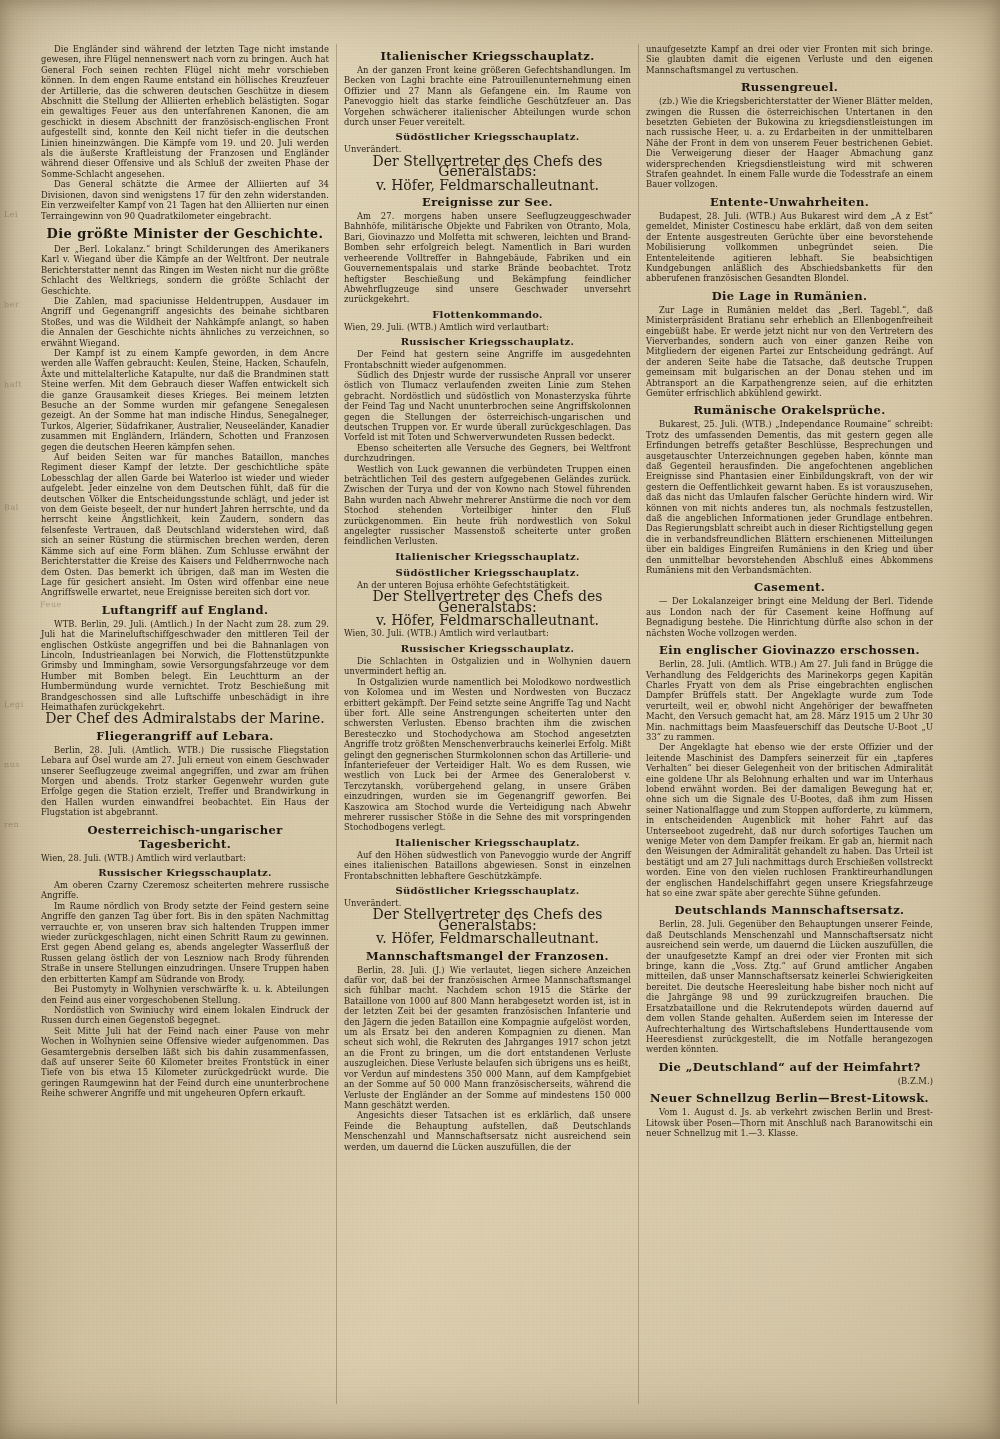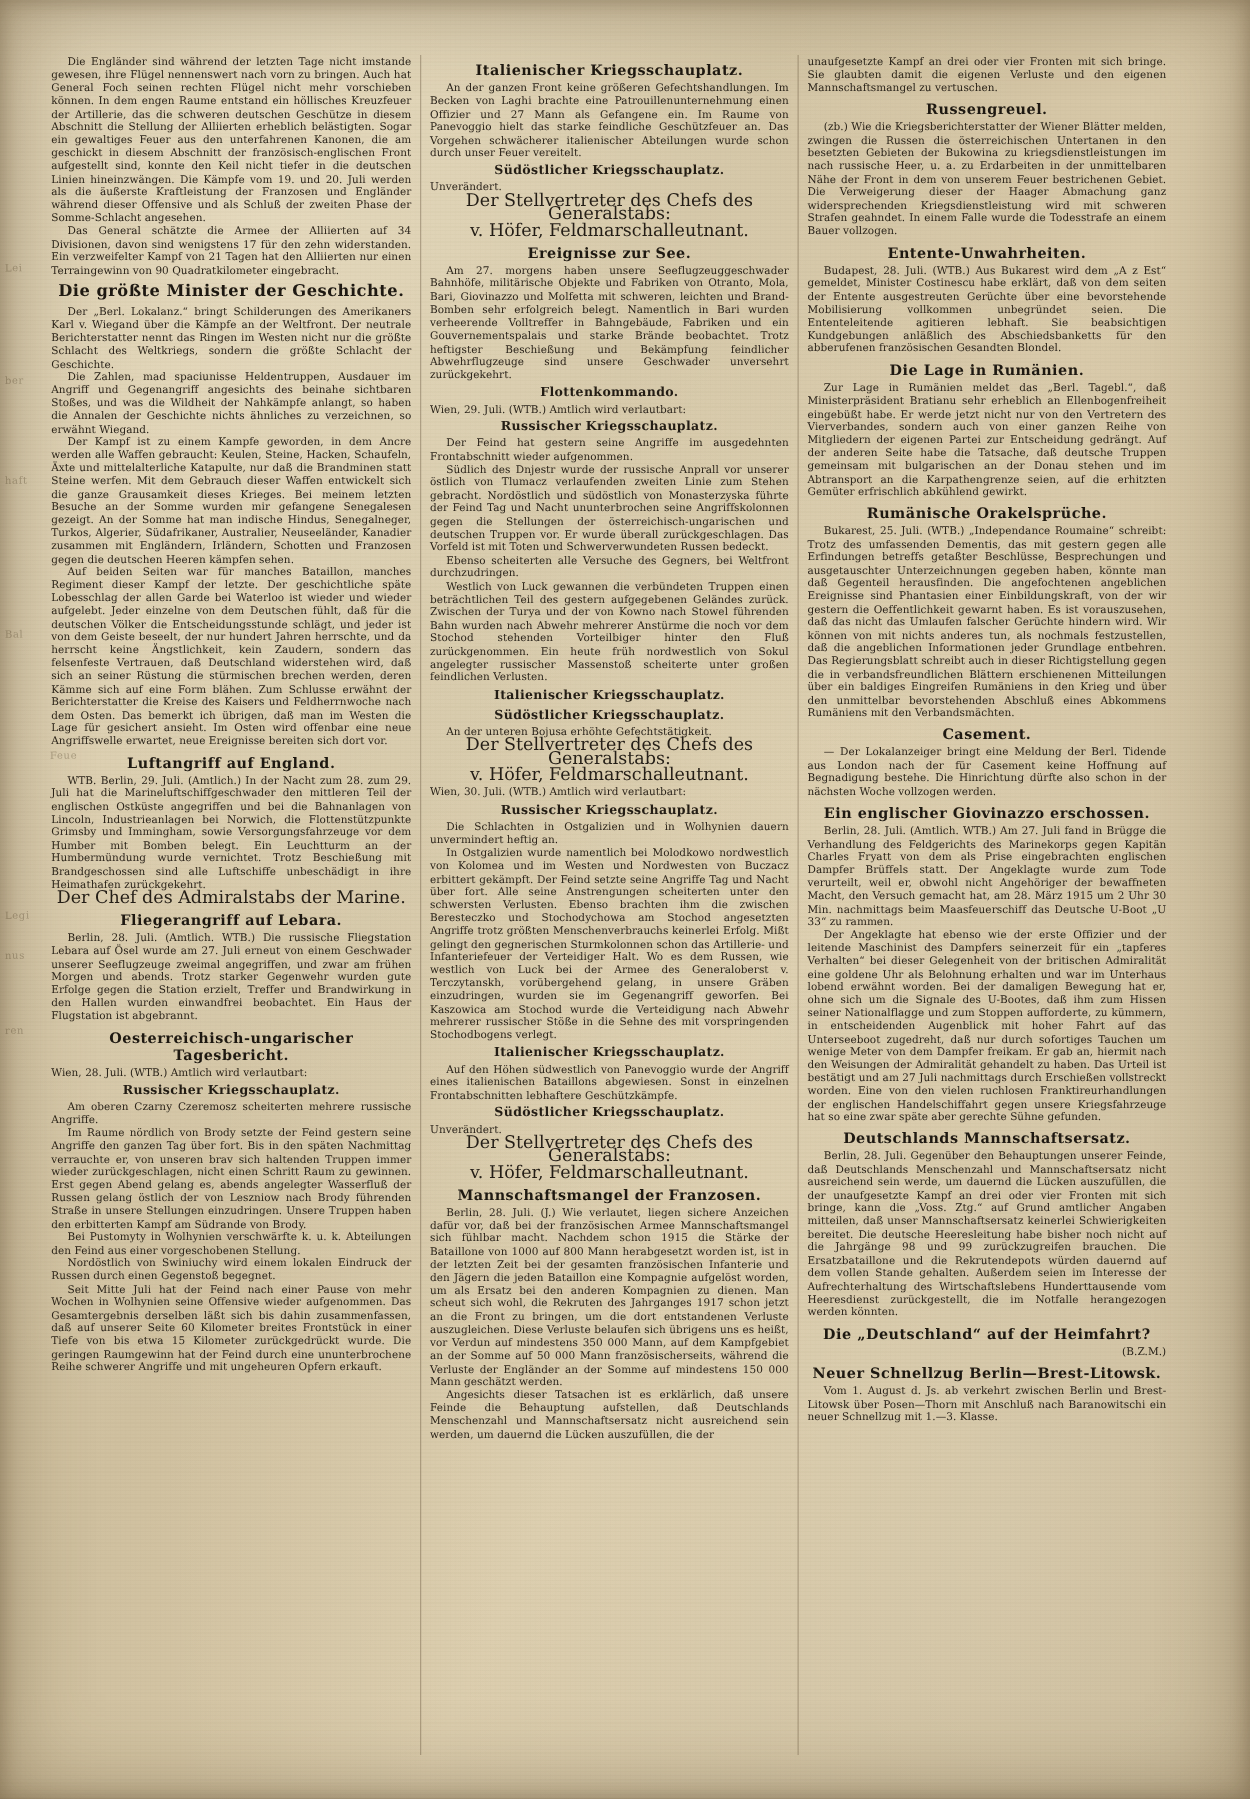--- a/index.html
+++ b/index.html
@@ -119,21 +119,21 @@
 </head>
 <body>
 
 <div class="page">
   <div class="margin-strip">
     <div style="top:210px;">Lei</div>
     <div style="top:300px;">ber</div>
     <div style="top:380px;">haft</div>
     <div style="top:470px;margin-top:33px;">Bal</div>
     <div style="top:600px;margin-left:36px;">Feue</div>
-    <div style="top:700px;margin-top:28px;">Legi</div>
+    <div style="top:700px;">Legi</div>
     <div style="top:760px;">nus</div>
     <div style="top:820px;">ren</div>
   </div>
 
   <div class="columns">
     <div class="col" id="col-1">
         <p>Die Engländer sind während der letzten Tage nicht imstande gewesen, ihre Flügel nennenswert nach vorn zu bringen. Auch hat General Foch seinen rechten Flügel nicht mehr vorschieben können. In dem engen Raume entstand ein höllisches Kreuzfeuer der Artillerie, das die schweren deutschen Geschütze in diesem Abschnitt die Stellung der Alliierten erheblich belästigten. Sogar ein gewaltiges Feuer aus den unterfahrenen Kanonen, die am geschickt in diesem Abschnitt der französisch-englischen Front aufgestellt sind, konnte den Keil nicht tiefer in die deutschen Linien hineinzwängen. Die Kämpfe vom 19. und 20. Juli werden als die äußerste Kraftleistung der Franzosen und Engländer während dieser Offensive und als Schluß der zweiten Phase der Somme-Schlacht angesehen.</p>
         <p>Das General schätzte die Armee der Alliierten auf 34 Divisionen, davon sind wenigstens 17 für den zehn widerstanden. Ein verzweifelter Kampf von 21 Tagen hat den Alliierten nur einen Terraingewinn von 90 Quadratkilometer eingebracht.</p>
         <div class="hd big">Die größte Minister der Geschichte.</div>
         <p>Der „Berl. Lokalanz.“ bringt Schilderungen des Amerikaners Karl v. Wiegand über die Kämpfe an der Weltfront. Der neutrale Berichterstatter nennt das Ringen im Westen nicht nur die größte Schlacht des Weltkriegs, sondern die größte Schlacht der Geschichte.</p>

